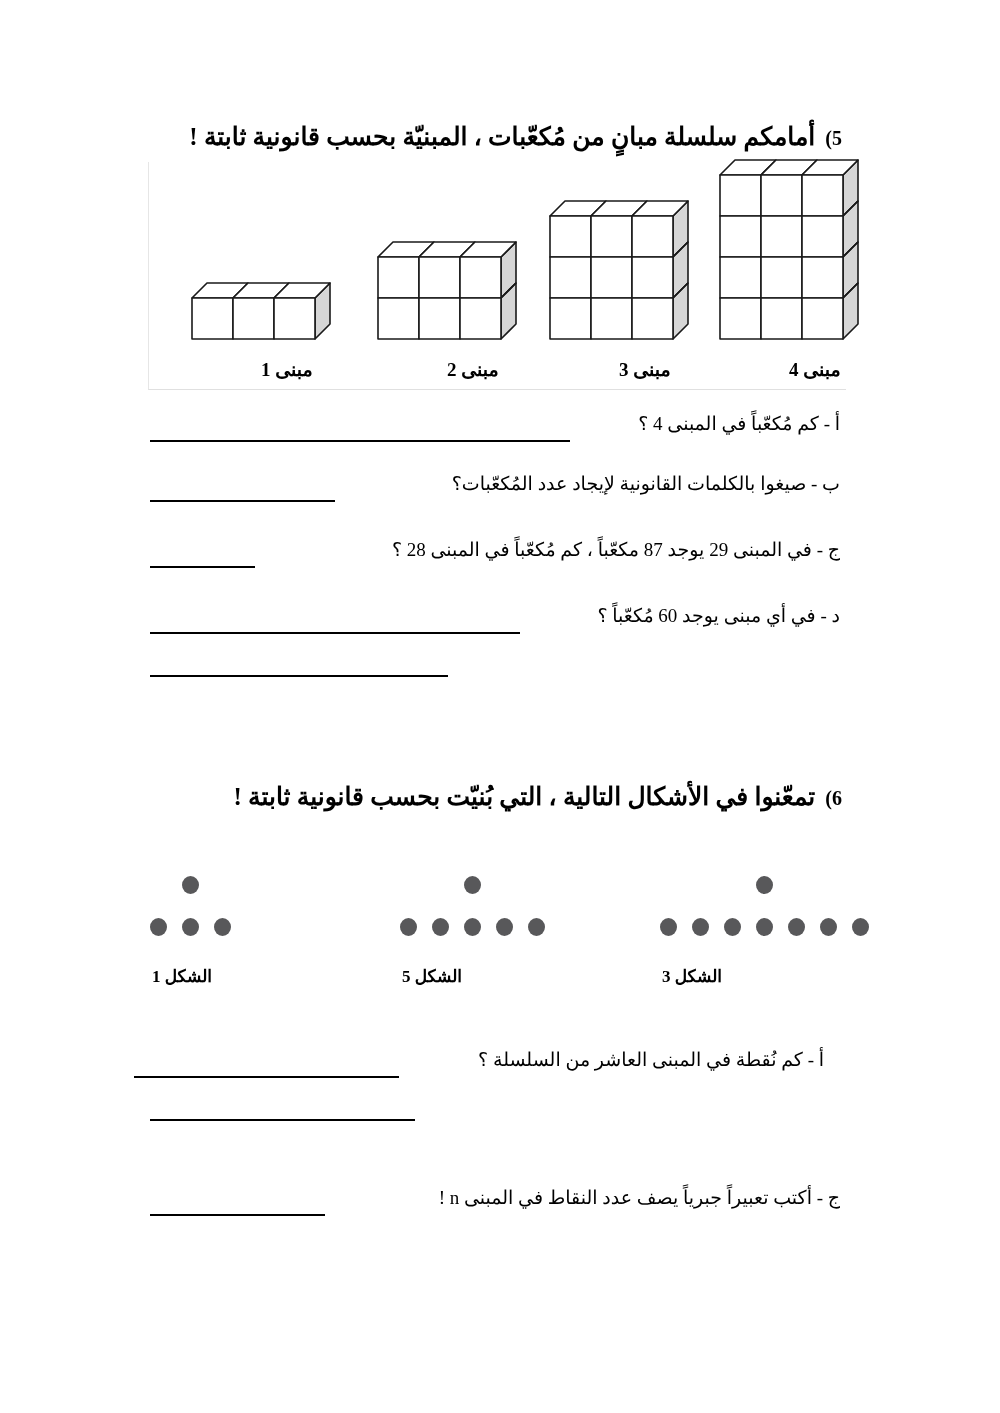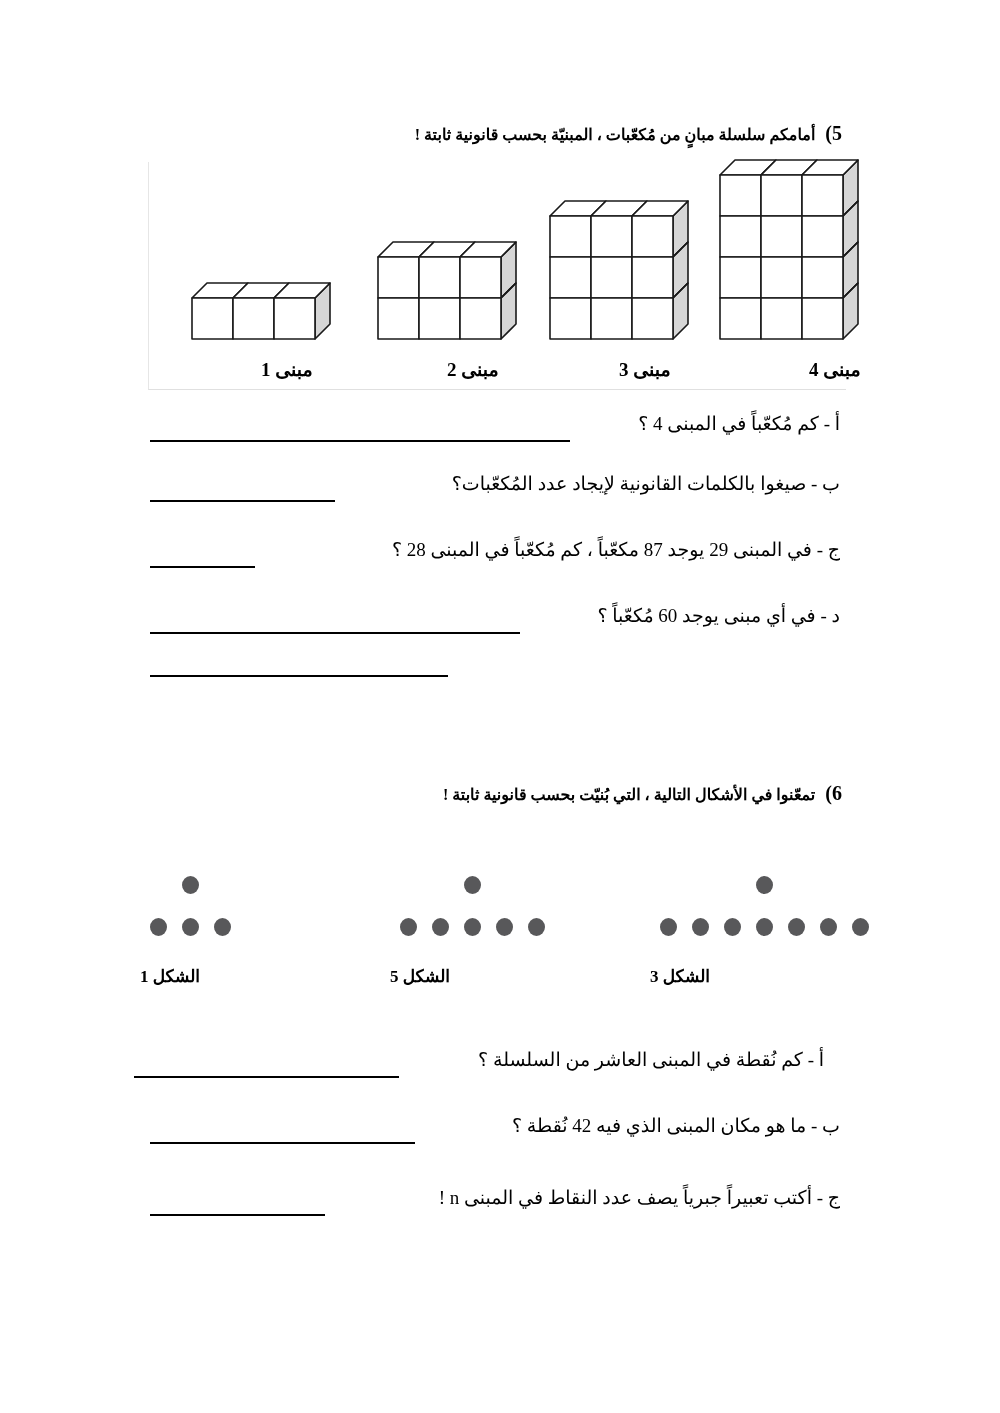--- a/index.html
+++ b/index.html
@@ -37,21 +37,21 @@
     letter-spacing: 0;
     white-space: nowrap;
   }
   .q-heading .q-num {
     font-family: "Liberation Serif", serif;
     font-weight: bold;
     font-size: 20px;
   }
   .q-heading .q-text {
     font-weight: bold;
-    font-size: 16px;
+    font-size: 25px;
   }
 
   
   #cube-panel {
     position: absolute;
     left: 148px;
     top: 162px;
     width: 698px;
     height: 228px;
     border-left: 1px solid #e6e6e6;
@@ -87,20 +87,21 @@
     border-radius: 50%;
     background: #58585a;
   }
   .figure-label {
     position: absolute;
     font-size: 17px;
     font-weight: bold;
     direction: rtl;
     white-space: nowrap;
     font-family: "Liberation Serif", serif;
+    margin-left: 12px;
   }
 
   
   .q-item {
     position: absolute;
     direction: rtl;
     white-space: nowrap;
     font-size: 19px;
     font-family: "Liberation Serif", serif;
   }
@@ -188,21 +189,21 @@
           <polygon points="2,99 43,99 43,140 2,140" fill="#ffffff" stroke="#1a1a1a" stroke-width="1.6" stroke-linejoin="round"></polygon>
           <polygon points="43,99 84,99 84,140 43,140" fill="#ffffff" stroke="#1a1a1a" stroke-width="1.6" stroke-linejoin="round"></polygon>
           <polygon points="84,99 125,99 125,140 84,140" fill="#ffffff" stroke="#1a1a1a" stroke-width="1.6" stroke-linejoin="round"></polygon>
           <polygon points="2,140 43,140 43,181 2,181" fill="#ffffff" stroke="#1a1a1a" stroke-width="1.6" stroke-linejoin="round"></polygon>
           <polygon points="43,140 84,140 84,181 43,181" fill="#ffffff" stroke="#1a1a1a" stroke-width="1.6" stroke-linejoin="round"></polygon>
           <polygon points="84,140 125,140 125,181 84,181" fill="#ffffff" stroke="#1a1a1a" stroke-width="1.6" stroke-linejoin="round"></polygon>
           <line x1="125" y1="58" x2="140" y2="43" stroke="#1a1a1a" stroke-width="1.6"></line>
           <line x1="125" y1="99" x2="140" y2="84" stroke="#1a1a1a" stroke-width="1.6"></line>
           <line x1="125" y1="140" x2="140" y2="125" stroke="#1a1a1a" stroke-width="1.6"></line>
         </svg></div>
-      <div class="cube-label" style="left: 640px; width: auto; margin-left: 20px;">مبنى 4</div>
+      <div class="cube-label" style="left: 640px; width: auto;">مبنى 4</div>
     </div>
 
   <div class="q-item" id="q5a" style="right:160px; top:412px; width:690px;">
     <span class="q-body">
       <span>أ -</span>
       <span>كم مُكعّباً في المبنى 4 ؟</span>
     </span>
     <span class="ans-rule" style="width:420px; margin-right:270px;"></span>
   </div>
 
@@ -271,24 +272,20 @@
 
   <div class="q-item" id="q6a" style="right:176px; top:1048px; width:690px;">
     <span class="q-body">
       <span>أ -</span>
       <span>كم نُقطة في المبنى العاشر من السلسلة ؟</span>
     </span>
     <span class="ans-rule" style="width:265px; margin-right:425px;"></span>
   </div>
 
   <div class="q-item" id="q6b" style="right:160px; top:1114px; width:690px;">
-    <span class="q-body">
-      <span>ب -</span>
-      <span>ما هو مكان المبنى الذي فيه 42 نُقطة ؟</span>
-    </span>
     <span class="ans-rule" style="width:265px; margin-right:425px;"></span>
   </div>
 
   <div class="q-item" id="q6c" style="right:160px; top:1186px; width:690px;">
     <span class="q-body">
       <span>ج -</span>
       <span>أكتب تعبيراً جبرياً يصف عدد النقاط في المبنى n !</span>
     </span>
     <span class="ans-rule" style="width:175px; margin-right:515px;"></span>
   </div>

